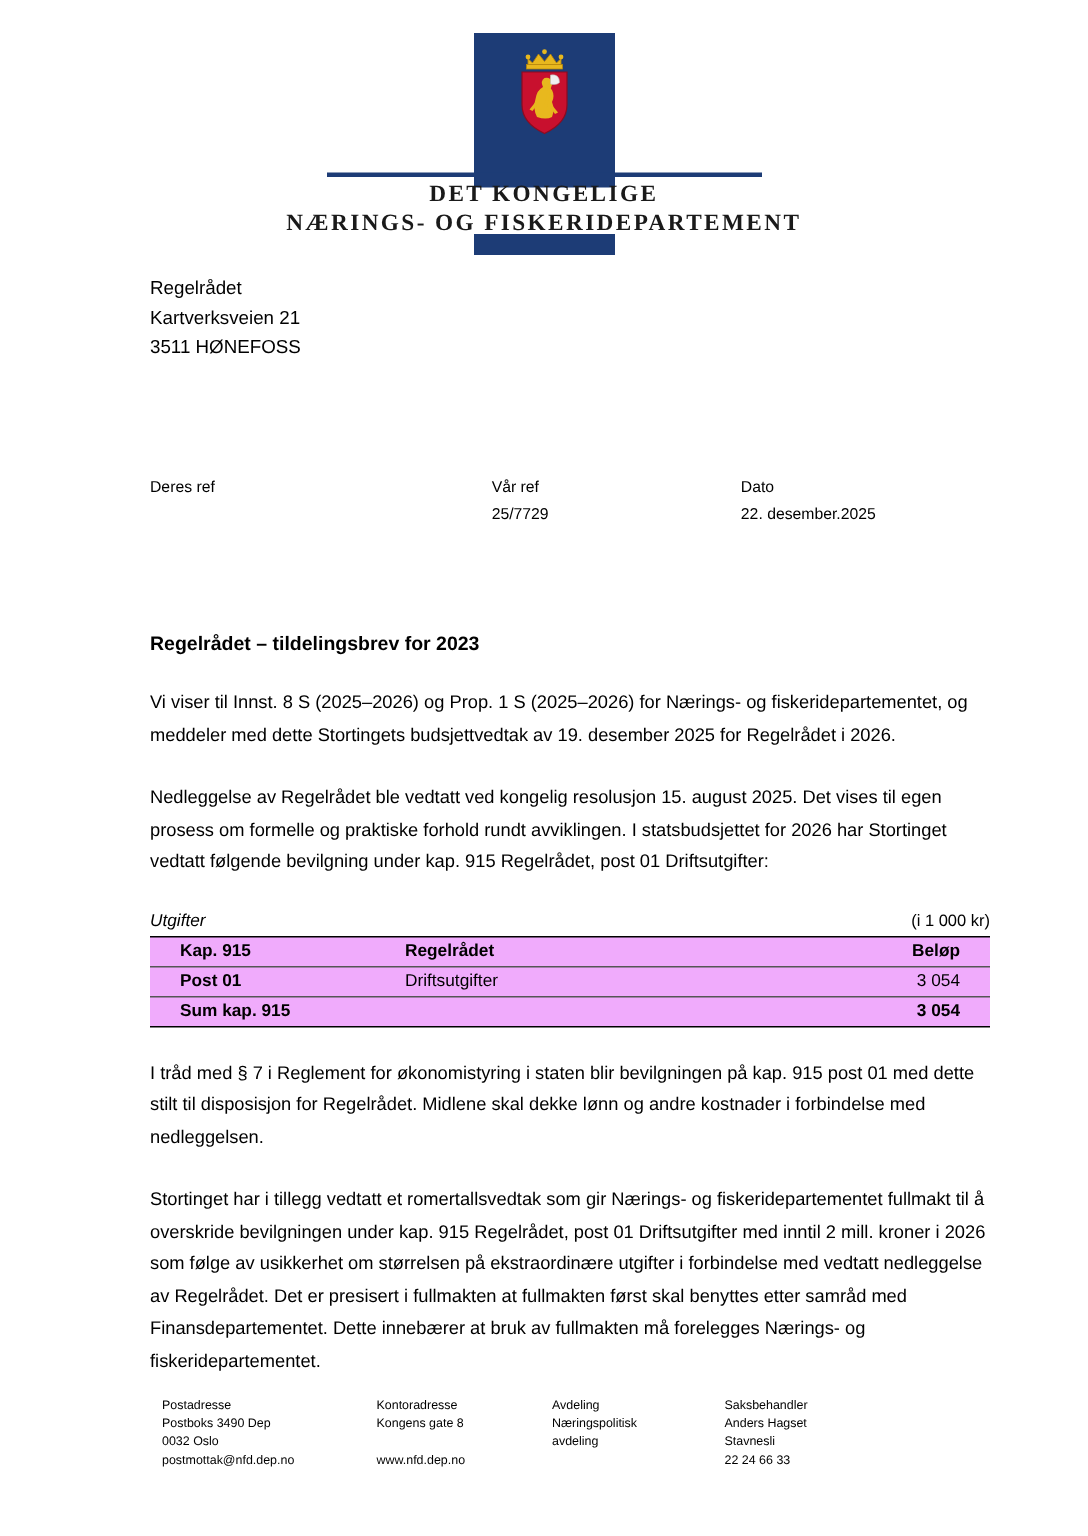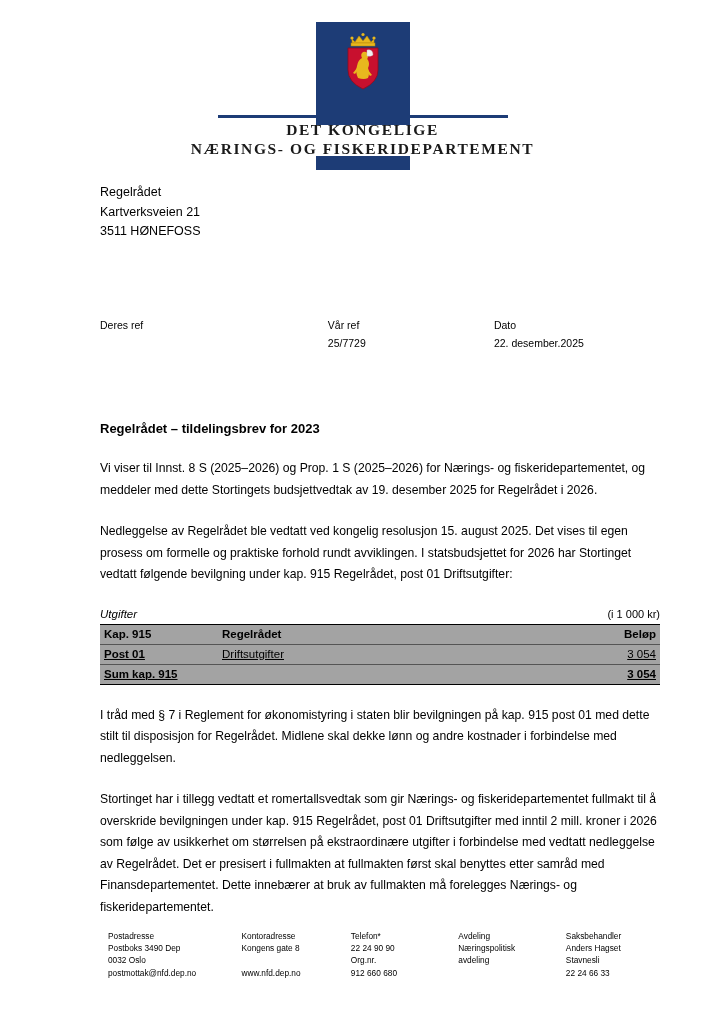--- a/index.html
+++ b/index.html
@@ -149,36 +149,35 @@
   .table-caption .right {
     font-size: 11px;
   }
   table.budget {
     width: 100%;
     border-collapse: collapse;
     font-size: 11.5px;
   }
   table.budget th,
   table.budget td {
-    padding: 2px 4px;
+    padding: 2px 20px;
     line-height: 15px;
-    background: #a3a3a3;
+    background: #f0abfc;
   }
   table.budget thead th {
     border-top: 1.6px solid #000;
     border-bottom: 1px solid #555;
     font-weight: bold;
     text-align: left;
   }
   table.budget thead th.num {
     text-align: right;
   }
   table.budget tbody td {
     border-bottom: 1px solid #555;
-    text-decoration: underline;
   }
   table.budget tbody td.num {
     text-align: right;
   }
   table.budget tbody tr.sum td {
     font-weight: bold;
     border-bottom: 1.6px solid #000;
   }
   table.budget td.c1, table.budget th.c1 { width: 110px; font-weight: bold; }
   table.budget td.c2, table.budget th.c2 { width: auto; }
@@ -318,26 +317,20 @@
         <div class="fline">Postboks 3490 Dep</div>
         <div class="fline">0032 Oslo</div>
         <div class="fline">postmottak@nfd.dep.no</div>
       </div>
       <div class="fcol fcol-2">
         <div class="fhead fline">Kontoradresse</div>
         <div class="fline">Kongens gate 8</div>
         <div class="fline fgap"></div>
         <div class="fline">www.nfd.dep.no</div>
       </div>
-      <div class="fcol fcol-3">
-        <div class="fhead fline">Telefon*</div>
-        <div class="fline">22 24 90 90</div>
-        <div class="fline">Org.nr.</div>
-        <div class="fline">912 660 680</div>
-      </div>
       <div class="fcol fcol-4">
         <div class="fhead fline">Avdeling</div>
         <div class="fline">Næringspolitisk</div>
         <div class="fline">avdeling</div>
         <div class="fline"></div>
       </div>
       <div class="fcol fcol-5">
         <div class="fhead fline">Saksbehandler</div>
         <div class="fline">Anders Hagset</div>
         <div class="fline">Stavnesli</div>

